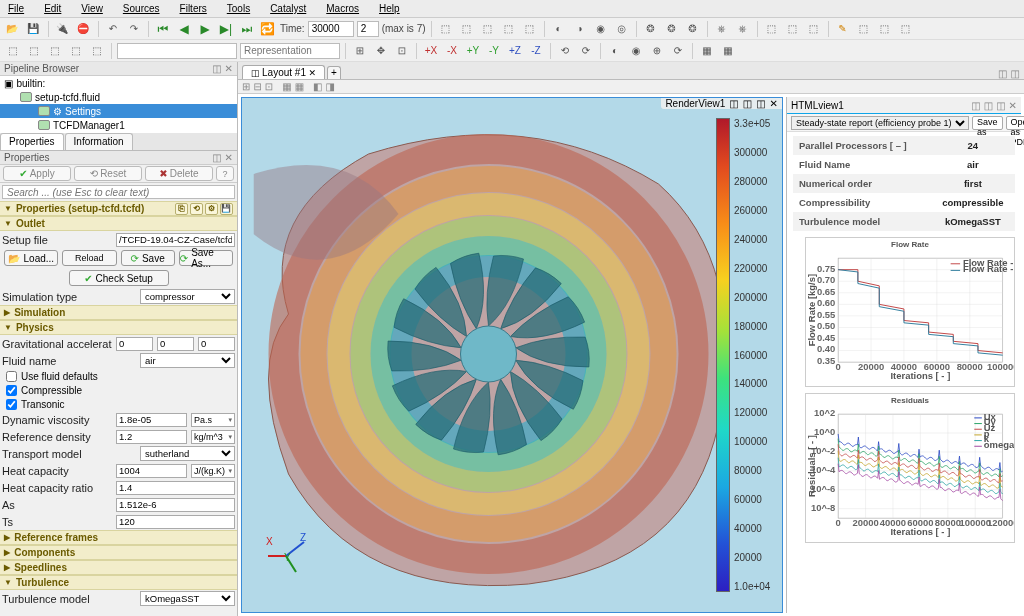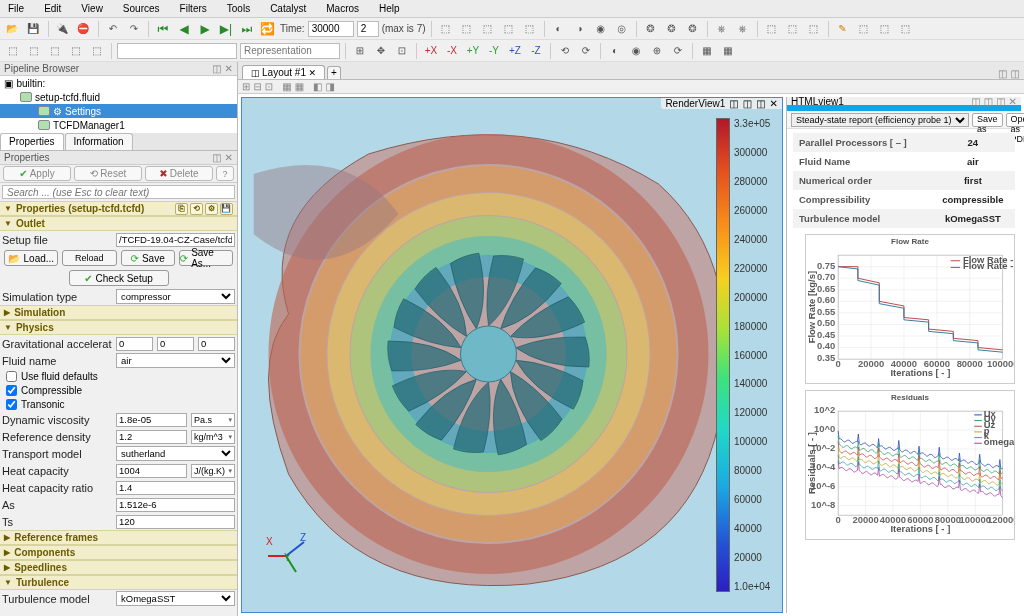--- a/index.html
+++ b/index.html
@@ -1,20 +1,20 @@
 <!DOCTYPE html>
 <html><head>
 <meta charset="utf-8">
 <style>
 * { box-sizing: border-box; margin: 0; padding: 0; font-family: "Segoe UI", Tahoma, sans-serif; font-size: 10px; }
 body { width: 1024px; height: 616px; background: #f0f0f0; overflow: hidden; display: flex; flex-direction: column; }
 
 
 .menubar { height: 18px; background: #ececec; border-bottom: 1px solid #ccc; display: flex; align-items: center; padding: 0 4px; gap: 12px; }
-.menubar span { padding: 1px 4px; cursor: default; }
+.menubar span { padding: 1px 4px; cursor: default; text-decoration: underline; }
 
 
 .toolbar { height: 22px; background: #f0f0f0; border-bottom: 1px solid #ddd; display: flex; align-items: center; padding: 0 4px; gap: 3px; }
 .toolbar .btn { width: 18px; height: 18px; border: 1px solid transparent; display: flex; align-items: center; justify-content: center; color: #555; border-radius: 2px; }
 .toolbar .sep { width: 1px; height: 16px; background: #ccc; margin: 0 2px; }
 .toolbar input { height: 16px; border: 1px solid #bbb; padding: 0 3px; }
 .toolbar .vcr { color: #2a8a2a; font-size: 12px; }
 .toolbar label { color: #444; }
 
 
@@ -45,21 +45,21 @@
 
 .section-bar { height: 15px; background: #f2edca; border-top: 1px solid #d9d49f; border-bottom: 1px solid #d9d49f; display: flex; align-items: center; padding: 0 4px; gap: 4px; font-weight: bold; color: #6b5b00; font-size: 9.5px; }
 .section-bar .tools { margin-left: auto; display: flex; gap: 2px; }
 .section-bar .tools .t { width: 13px; height: 12px; border: 1px solid #b8b070; border-radius: 2px; font-size: 8px; display: flex; align-items: center; justify-content: center; background: #faf6da; }
 .section-bar .tri { font-size: 8px; }
 
 .props-scroll { flex: 1; overflow-y: auto; overflow-x: hidden; background: #f0f0f0; }
 .form-row { display: flex; align-items: center; height: 17px; padding: 0 2px; gap: 4px; }
 .form-row .lbl { width: 110px; font-size: 11px; color: #222; white-space: nowrap; overflow: hidden; }
 .form-row input[type=text] { flex: 1; min-width: 0; height: 14px; border: 1px solid #aaa; padding: 0 2px; font-size: 9.5px; background: #fff; }
-.form-row select { flex: 1; min-width: 0; height: 15px; border: 1px solid #aaa; font-size: 9.5px; background: #fff; }
+.form-row select { flex: 1; min-width: 0; height: 15px; border: 1px solid #aaa; font-size: 9.5px; background: #fff; margin-left: 24px; }
 .form-row .unit { width: 44px; height: 14px; border: 1px solid #aaa; font-size: 9px; display: flex; align-items: center; padding: 0 2px; background: #fff; }
 .form-row .unit::after { content: "▾"; margin-left: auto; font-size: 7px; color: #666; }
 .btn-row { display: flex; gap: 4px; padding: 2px 4px; }
 .btn-row .b { flex: 1; height: 16px; border: 1px solid #999; background: #f6f6f6; border-radius: 3px; font-size: 9px; display: flex; align-items: center; justify-content: center; gap: 3px; }
 .chk-row { display: flex; align-items: center; height: 14px; padding: 0 6px; gap: 4px; font-size: 9.5px; }
 .chk-row input { width: 11px; height: 11px; }
 
 
 .center { flex: 1; display: flex; flex-direction: column; min-width: 0; }
 .layout-tabs { height: 18px; background: #e8e8e8; border-bottom: 1px solid #bbb; display: flex; align-items: flex-end; padding: 0 4px; gap: 2px; }
@@ -79,21 +79,21 @@
 .axes .y { color: #209020; position: absolute; left: 18px; top: 16px; }
 .axes .z { color: #2050d0; position: absolute; left: 34px; top: -4px; }
 
 
 .legend { position: absolute; right: 10px; top: 20px; bottom: 20px; width: 56px; display: flex; }
 .legend .bar { width: 14px; background: linear-gradient(to bottom, #b0192a 0%, #e24a1f 10%, #f88c18 22%, #f7d01f 34%, #a4e23a 45%, #3de27d 55%, #1fd8c8 66%, #1ba8e2 78%, #2352d6 90%, #2c1fc2 100%); border: 1px solid #666; }
 .legend .ticks { flex: 1; display: flex; flex-direction: column; justify-content: space-between; padding-left: 4px; font-size: 9px; color: #333; }
 
 
 .right { width: 235px; border-left: 1px solid #bbb; background: #fff; display: flex; flex-direction: column; }
-.right-head { height: 14px; background: #f0f0f0; border-bottom: 6px solid #0ea5e9; display: flex; align-items: center; font-size: 9px; padding: 0 4px; }
+.right-head { height: 14px; background: #f0f0f0; border-bottom: 1px solid #0ea5e9; display: flex; align-items: center; font-size: 9px; padding: 8px 4px; }
 .right-head .tools { margin-left: auto; display: flex; gap: 3px; font-size: 8px; color: #888; }
 .report-bar { height: 18px; display: flex; align-items: center; gap: 3px; padding: 2px 4px; border-bottom: 1px solid #ddd; background: #f6f6f6; }
 .report-bar select { flex: 1; height: 14px; font-size: 9px; border: 1px solid #aaa; }
 .report-bar .rbtn { height: 14px; padding: 0 4px; border: 1px solid #aaa; background: #fff; font-size: 9px; border-radius: 2px; }
 
 .report-body { flex: 1; overflow: hidden; padding: 4px 6px; display: flex; flex-direction: column; gap: 6px; font-weight: bold; }
 .info-table { width: 100%; border-collapse: collapse; }
 .info-table td { padding: 4px 6px; font-size: 9.5px; color: #555; }
 .info-table tr:nth-child(odd) { background: #f2f2f2; }
 .info-table td:last-child { text-align: center; color: #222; }

